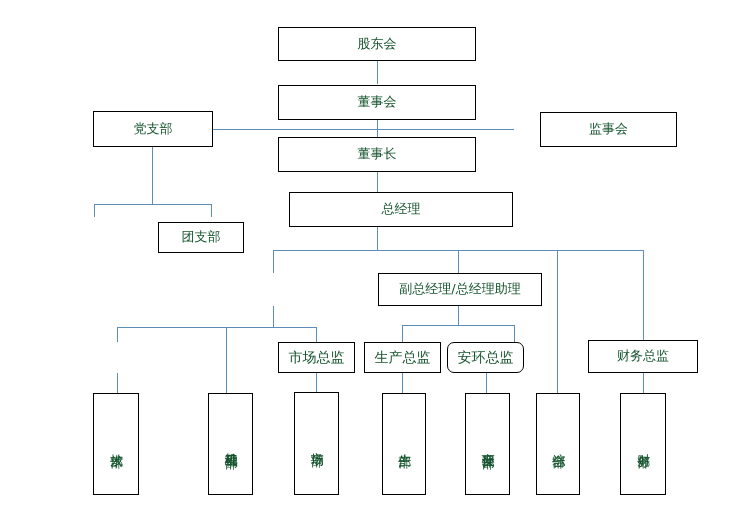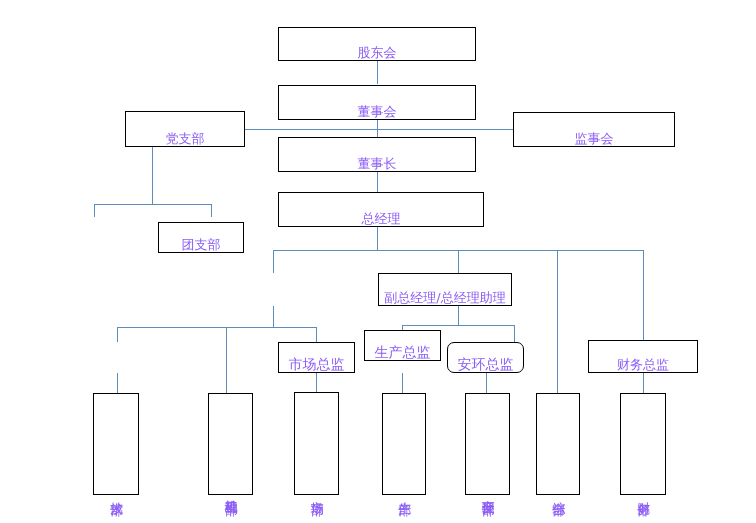--- a/index.html
+++ b/index.html
@@ -24,23 +24,23 @@
   .conn.v { width: 1px; }
   .conn.h { height: 1px; }
 
   
   .node {
     position: absolute;
     box-sizing: border-box;
     border: 1px solid #000000;
     background: #ffffff;
     display: flex;
-    align-items: flex-end;
+    align-items: center;
     justify-content: center;
-    color: #8b5cf6;
+    color: #14532d;
     line-height: 1.1;
   }
   .node .label {
     display: block;
     text-align: center;
     white-space: nowrap;
   }
   
   .node.h-text { font-size: 13px; }
   .node.h-text.small { font-size: 14px; }
@@ -108,48 +108,48 @@
   </div>
 
   <div class="node h-text" style="left:278px; top:85px; width:198px; height:35px;">
     <span class="label">董事会</span>
   </div>
 
   <div class="node h-text" style="left:278px; top:137px; width:198px; height:35px;">
     <span class="label">董事长</span>
   </div>
 
-  <div class="node h-text" style="left:278px; top:192px; width:206px; height:35px;">
+  <div class="node h-text" style="left:289px; top:192px; width:224px; height:35px;">
     <span class="label">总经理</span>
   </div>
 
-  <div class="node h-text" style="left:93px; top:111px; width:120px; height:36px;margin-left:32px;">
+  <div class="node h-text" style="left:93px; top:111px; width:120px; height:36px;">
     <span class="label">党支部</span>
   </div>
 
-  <div class="node h-text" style="left:513px; top:112px; width:162px; height:35px;">
+  <div class="node h-text" style="left:540px; top:112px; width:137px; height:35px;">
     <span class="label">监事会</span>
   </div>
 
 
   <div class="node h-text" style="left:158px; top:222px; width:86px; height:31px;">
     <span class="label">团支部</span>
   </div>
 
 
-  <div class="node h-text" style="left:378px; top:273px; width:134px; height:33px;">
+  <div class="node h-text" style="left:378px; top:273px; width:164px; height:33px;">
     <span class="label">副总经理/总经理助理</span>
   </div>
 
 
   <div class="node h-text small" style="left:278px; top:342px; width:77px; height:31px;">
     <span class="label">市场总监</span>
   </div>
 
-  <div class="node h-text small" style="left:364px; top:330px; width:77px; height:31px;">
+  <div class="node h-text small" style="left:364px; top:342px; width:77px; height:31px;">
     <span class="label">生产总监</span>
   </div>
 
   <div class="node h-text small" style="left:447px; top:342px; width:77px; height:31px;border-radius:7px;">
     <span class="label">安环总监</span>
   </div>
 
   <div class="node h-text" style="left:588px; top:340px; width:110px; height:33px;">
     <span class="label">财务总监</span>
   </div>

